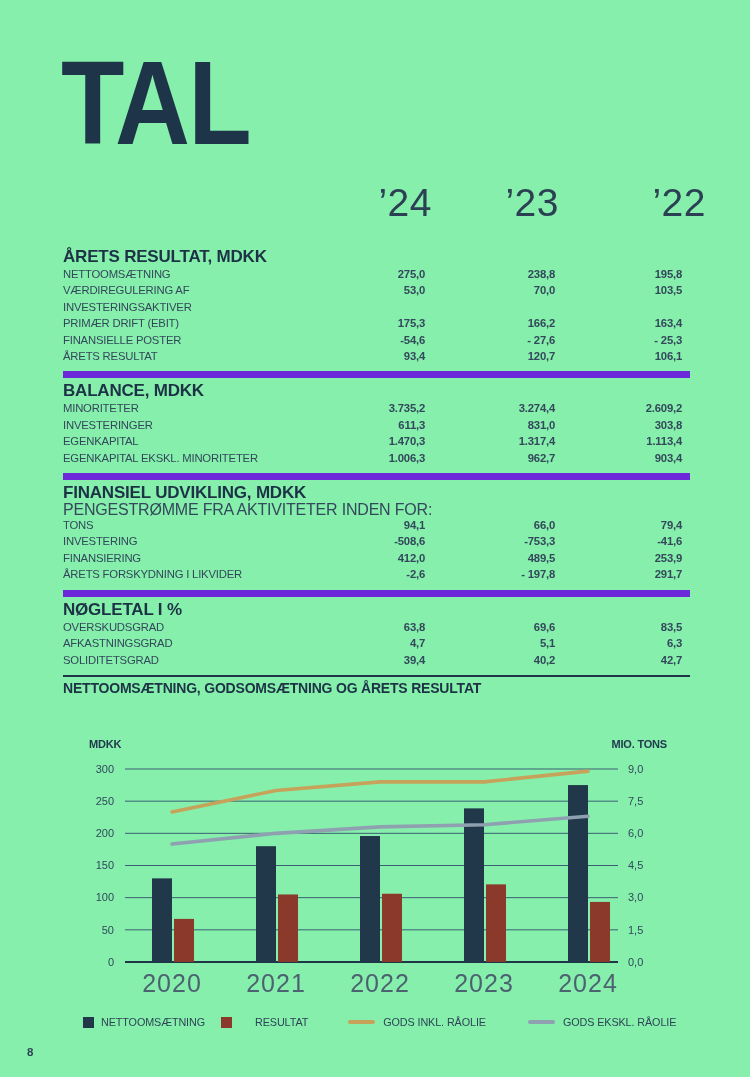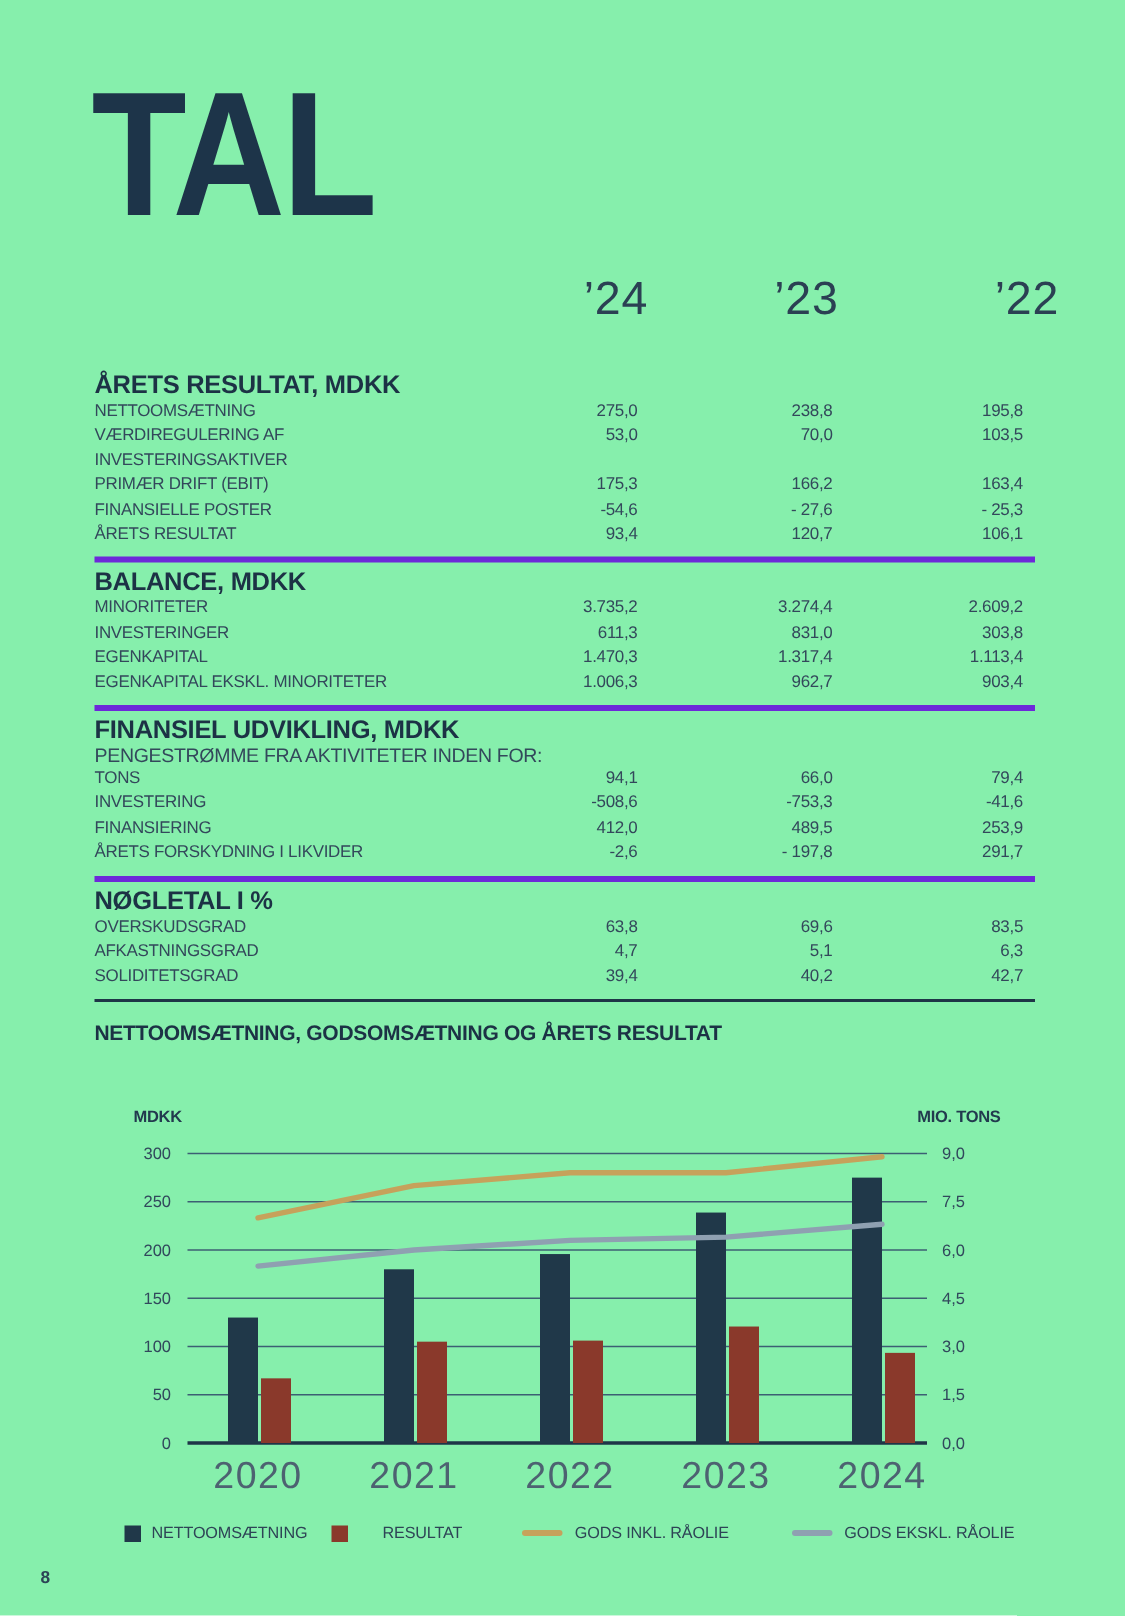--- a/index.html
+++ b/index.html
@@ -3,35 +3,35 @@
 <meta charset="utf-8">
 <style>
   html,body{margin:0;padding:0;background:#fff;}
   .page{position:relative;width:750px;height:1077px;background:#86efac;overflow:hidden;
         font-family:"Liberation Sans",sans-serif;color:#2e4254;}
 
   .tal-title{position:absolute;left:61px;top:44px;font-size:118px;line-height:1;
              font-weight:800;color:#1d3449;letter-spacing:-2px;
              transform:scaleX(0.88);transform-origin:left top;}
 
-  .yr{position:absolute;top:182px;font-size:31px;line-height:1.1;font-weight:100;
+  .yr{position:absolute;top:182px;font-size:39px;line-height:1.1;font-weight:100;
       color:#2b4053;letter-spacing:0.5px;}
   .yr-0{right:318px;} .yr-1{right:191px;} .yr-2{right:44px;}
 
   .fin-table{position:absolute;left:63px;top:244px;width:627px;
              border-bottom:2px solid #1e3547;}
   .section{padding:3px 0 7px 0;}
-  .section + .section{border-top:4px solid #6d28d9;}
+  .section + .section{border-top:7px solid #6d28d9;}
   .sec-heading{font-weight:bold;font-size:17px;line-height:19px;color:#1c3245;
                letter-spacing:-0.2px;}
-  .sub-heading{font-size:13px;line-height:15px;color:#33485b;letter-spacing:-0.2px;}
+  .sub-heading{font-size:16px;line-height:15px;color:#33485b;letter-spacing:-0.2px;}
   .row{display:flex;align-items:baseline;font-size:11.3px;line-height:16.4px;
        color:#33485b;letter-spacing:-0.2px;padding-right:8px;}
   .row .lbl{flex:1;}
-  .row .val{width:130px;text-align:right;}
+  .row .val{width:130px;text-align:right;font-weight:bold;}
   .row .val:last-child{width:127px;}
 
   .chart-title{position:absolute;left:63px;top:680px;font-size:14px;font-weight:bold;
                color:#1c3245;letter-spacing:-0.2px;}
   .chart-wrap{position:absolute;left:63px;top:726px;width:627px;height:276px;}
   .ax-h{font-family:"Liberation Sans",sans-serif;font-size:11px;font-weight:bold;
         fill:#223a4e;letter-spacing:-0.2px;}
   .tick{font-family:"Liberation Sans",sans-serif;font-size:11px;fill:#31485c;}
   .grid{stroke:#3c5f73;stroke-width:1;}
   .baseline{stroke:#1e3547;stroke-width:2.2;}

